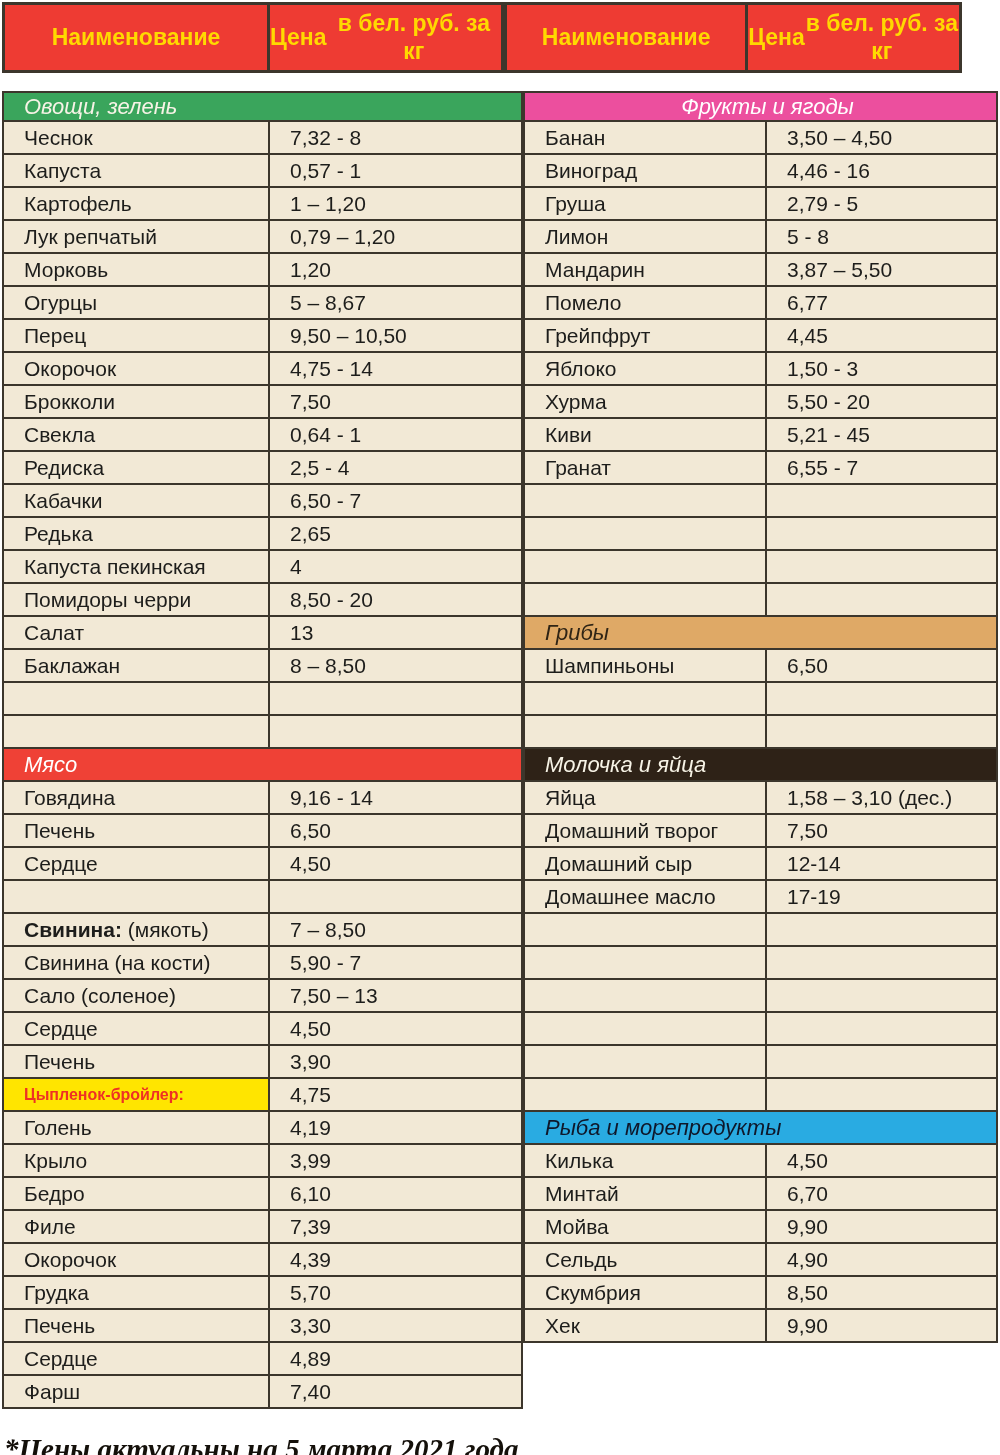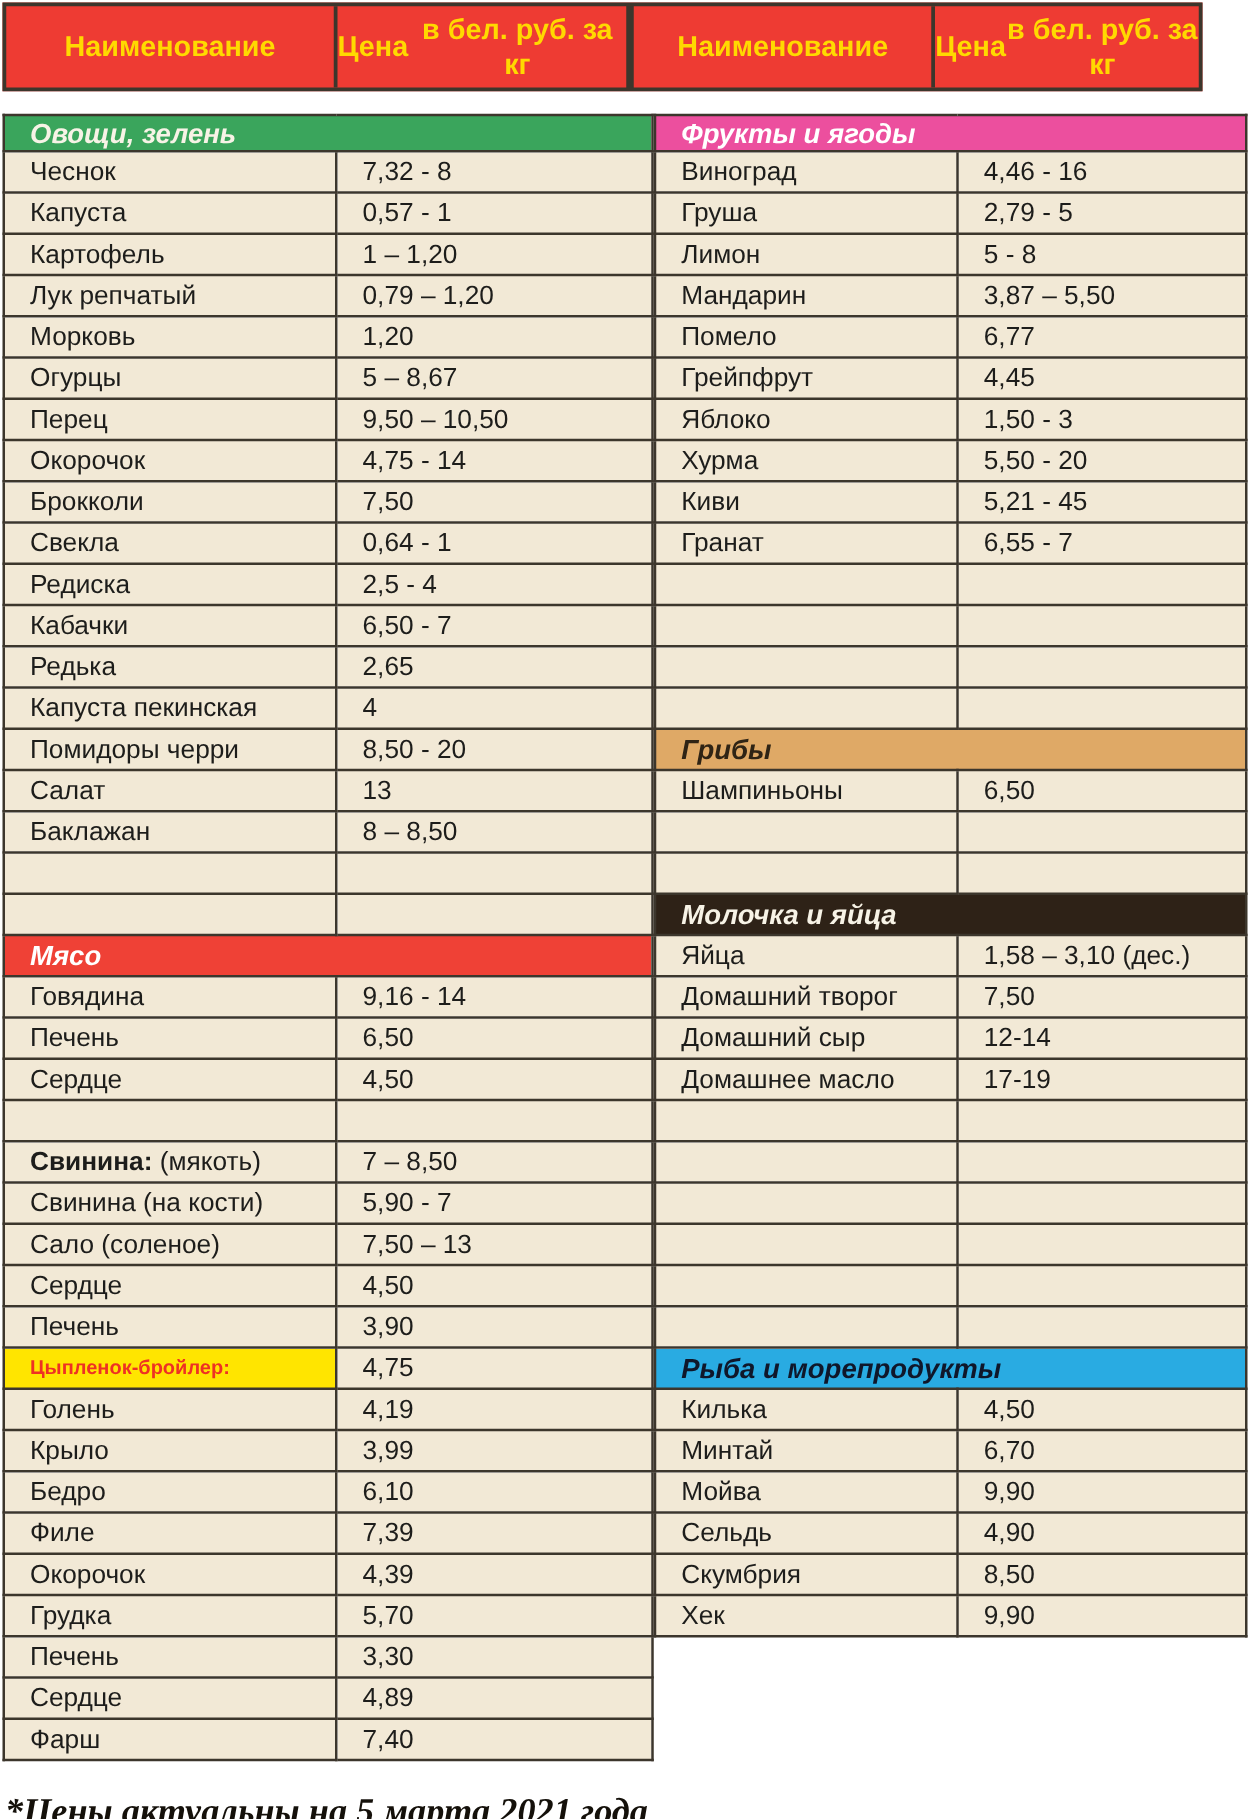--- a/index.html
+++ b/index.html
@@ -31,24 +31,24 @@
   table.left-table{ width:521px; }
   table.right-table{ width:475px; }
   table.left-table col.c-name{ width:266px; }
   table.right-table col.c-name{ width:242px; }
 
   td{ border:2px solid var(--border); background:var(--cell-bg); height:33px;
       padding:0 6px 0 20px; font-size:21px; color:var(--text);
       vertical-align:middle; overflow:hidden; white-space:nowrap; }
   tr.top-section td{ height:29px; }
 
-  td.section-cell{ font-weight:bold; font-style:italic; font-size:22px; color:var(--section-label); }
+  td.section-cell{ font-weight:normal; font-style:italic; font-size:22px; color:var(--section-label); }
   tr.style-green  td.section-cell{ background:var(--section-green); }
   tr.style-red    td.section-cell{ background:var(--section-red); color:#ffffff; }
-  tr.style-pink   td.section-cell{ background:var(--section-pink); color:#ffffff; }
+  tr.style-pink   td.section-cell{ background:var(--section-pink); color:#ffffff;text-align:center; }
   tr.style-tan    td.section-cell{ background:var(--section-tan); color:var(--section-label-dark); }
   tr.style-dark   td.section-cell{ background:var(--section-dark); }
   tr.style-blue   td.section-cell{ background:var(--section-blue); color:#0f172a; }
 
   td.section-inline{ background:var(--section-yellow-bg); color:var(--section-yellow-text);
                      font-weight:bold; font-size:16px; }
 
   .footnote{ margin-top:24px; padding-left:2px; font-family:"Liberation Serif", serif;
              font-weight:bold; font-style:italic; font-size:29px; color:#14100a; }
 </style>
@@ -246,20 +246,24 @@
     <table class="price-table right-table">
       <colgroup>
           <col class="c-name">
           <col class="c-price">
         </colgroup>
       <tbody id="right-tbody">
           <tr class="section-row style-pink top-section">
             <td class="section-cell" colspan="2">Фрукты и ягоды</td>
           </tr>
           <tr class="data-row">
+            <td class="name-cell">Банан</td>
+            <td class="price-cell">3,50 – 4,50</td>
+          </tr>
+          <tr class="data-row">
             <td class="name-cell">Виноград</td>
             <td class="price-cell">4,46 - 16</td>
           </tr>
           <tr class="data-row">
             <td class="name-cell">Груша</td>
             <td class="price-cell">2,79 - 5</td>
           </tr>
           <tr class="data-row">
             <td class="name-cell">Лимон</td>
             <td class="price-cell">5 - 8</td>

